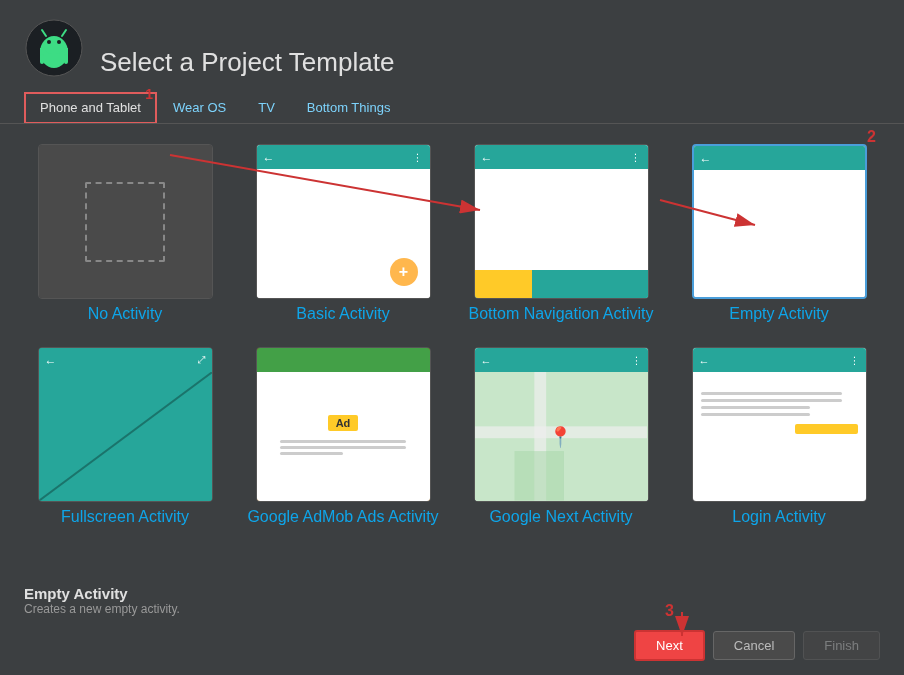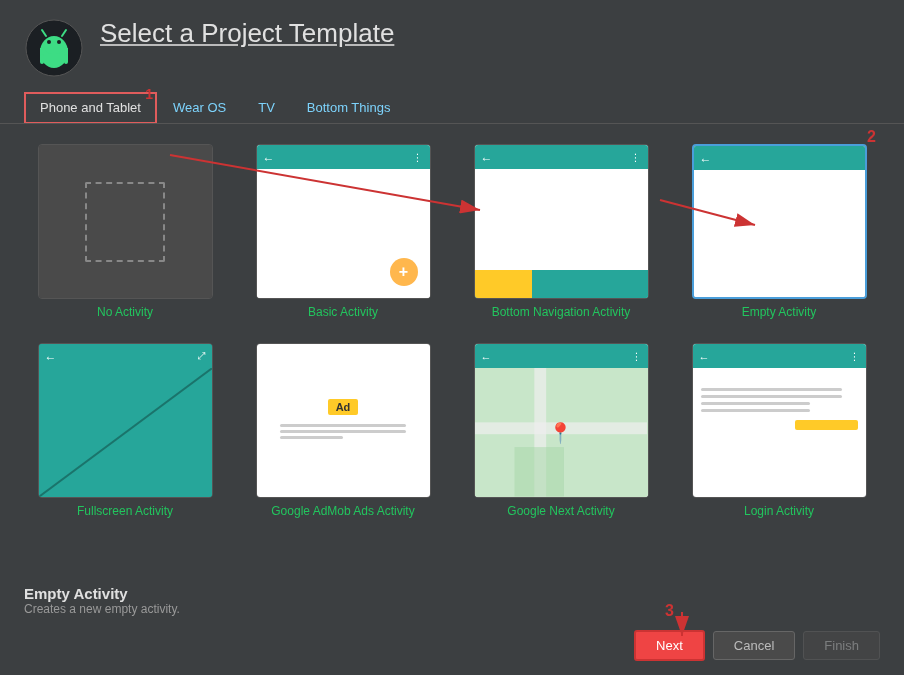--- a/index.html
+++ b/index.html
@@ -40,24 +40,23 @@
     .titlebar-close {
       font-size: 14px;
       color: #bbbbbb;
       cursor: pointer;
       background: none;
       border: none;
       padding: 2px 6px;
     }
     .header {
       display: flex;
-      align-items: flex-start;
+      align-items: flex-end;
       padding: 18px 24px 14px 24px;
       flex-shrink: 0;
-      text-decoration: underline;
     }
     .header-logo {
       width: 60px;
       height: 60px;
       margin-right: 16px;
     }
     .header-title {
       font-size: 26px;
       color: #e0e0e0;
       font-weight: 300;
@@ -127,22 +126,22 @@
       overflow: hidden;
       position: relative;
       background: #4a4a4a;
     }
     .template-preview.selected {
       border: 2px solid #4a9eda;
       background: #2d3a45;
     }
     .template-label {
       margin-top: 6px;
-      font-size: 12px;
-      color: #22c55e;
+      font-size: 16px;
+      color: #0ea5e9;
       text-align: center;
     }
     
     .no-activity-preview {
       width: 100%;
       height: 100%;
       background: #4a4a4a;
       display: flex;
       align-items: center;
       justify-content: center;
@@ -244,20 +243,21 @@
       background: #26a69a;
       position: relative;
       overflow: hidden;
     }
     
     .ad-template {
       width: 100%;
       height: 100%;
       background: #a16207;
       display: flex;
+      flex-direction: column;
     }
     .ad-topbar {
       height: 24px;
       background: #43a047;
     }
     .ad-body {
       flex: 1;
       background: white;
       display: flex;
       flex-direction: column;

